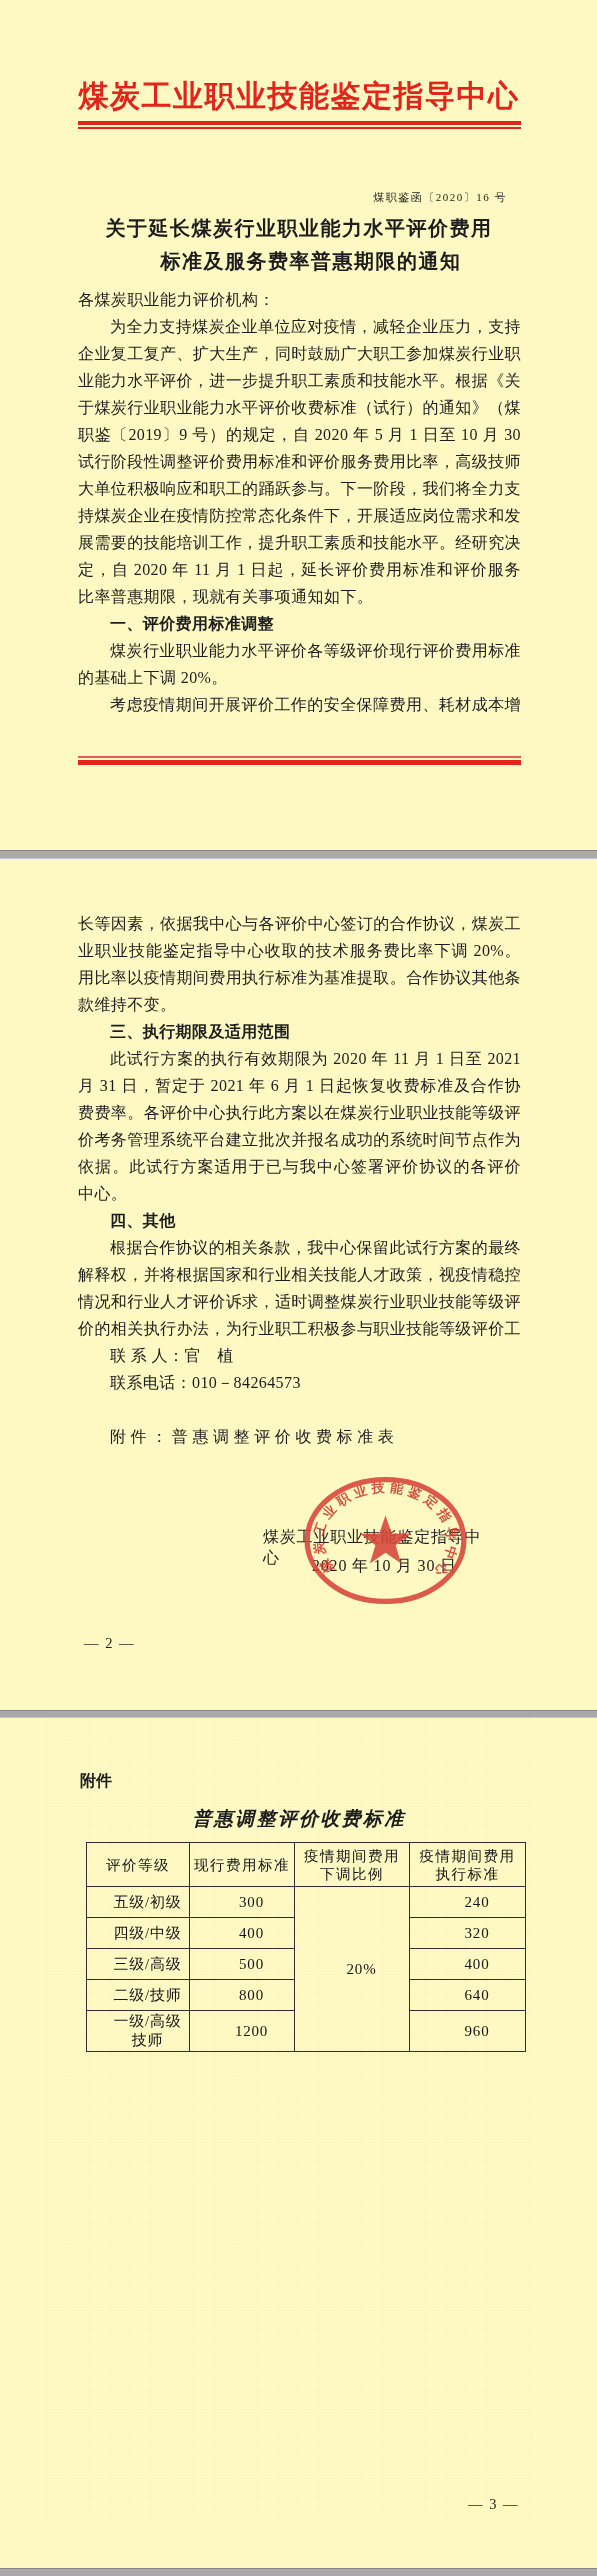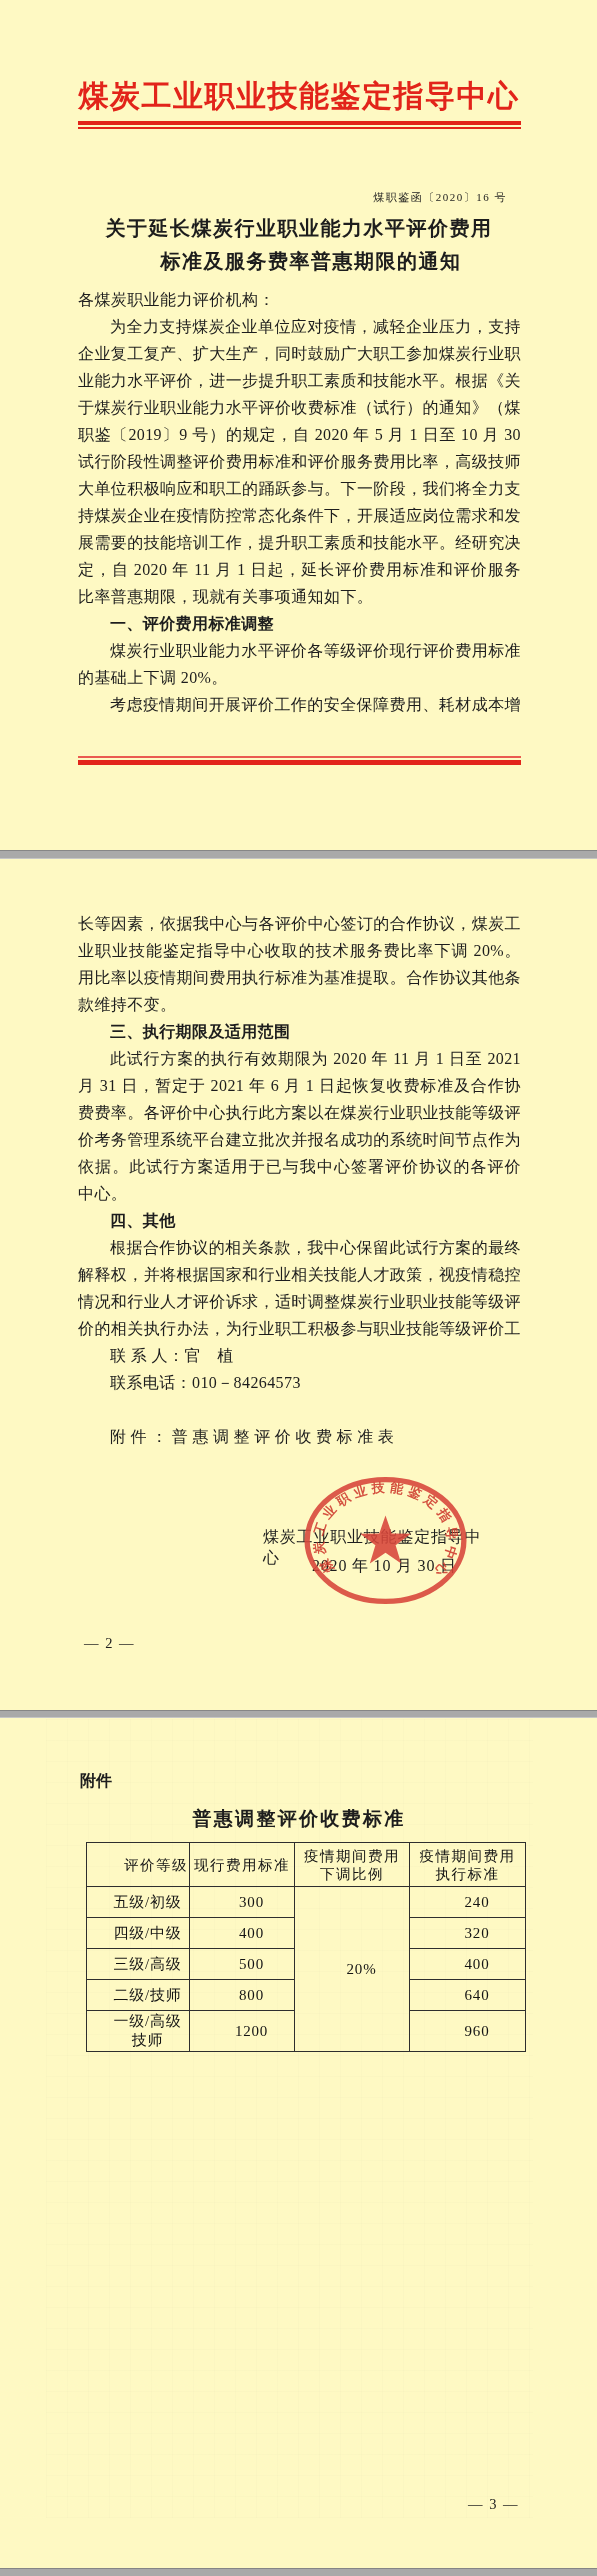--- a/index.html
+++ b/index.html
@@ -33,28 +33,28 @@
            border-top:0.8px solid #868686;border-bottom:0.8px solid #c6c6c6;}
   .pb1{top:850px;height:6.9px;}
   .pb2{top:1710px;height:6px;}
   .pb3{top:2568px;height:6.9px;}
   .scan-texture{position:absolute;left:46px;top:1719px;width:487px;height:799px;
     background:repeating-linear-gradient(0deg,rgba(0,0,0,0.013) 0 0.8px,transparent 0.8px 21px),
                repeating-linear-gradient(90deg,rgba(0,0,0,0.013) 0 0.8px,transparent 0.8px 21px);}
   .attach-label{position:absolute;top:1771px;left:80px;font-size:16px;font-weight:700;
                 font-family:"Liberation Sans","DejaVu Sans",sans-serif;}
   .table-title{position:absolute;top:1806px;left:0;width:598px;text-align:center;
-               font-size:19px;font-weight:700;letter-spacing:2.3px;}
+               font-size:19px;font-weight:700;letter-spacing:2.3px;font-style:italic;}
   table.fee-table{position:absolute;left:86px;top:1842px;width:427px;
                   border-collapse:collapse;table-layout:fixed;}
   .fee-table th,.fee-table td{border:1.5px solid #2e2e2e;text-align:center;vertical-align:middle;
                   font-weight:400;color:#141414;}
   .fee-table th{height:41px;font-size:14.5px;letter-spacing:1.5px;line-height:18px;white-space:pre-line;}
   .fee-table td{height:28px;font-size:15px;letter-spacing:0.8px;padding-left:20px;}
-  .fee-table th:nth-child(1){width:100px;text-align:right;}
+  .fee-table th:nth-child(1){width:100px;}
   .fee-table th:nth-child(2){width:102px;}
   .fee-table th:nth-child(3){width:112px;}
   .fee-table th:nth-child(4){width:113px;}
 </style>
 </head>
 <body>
 
 <div class="canvas">
 
   <h1 class="org-title">煤炭工业职业技能鉴定指导中心</h1>

